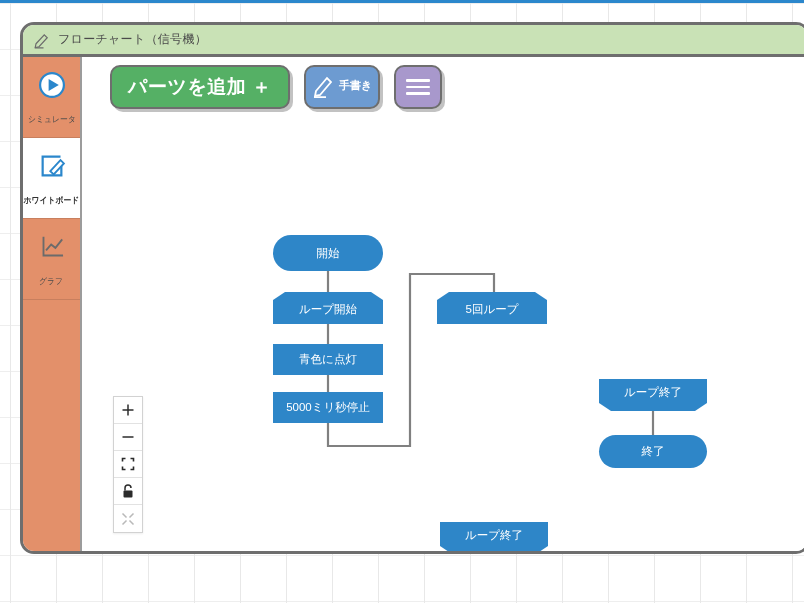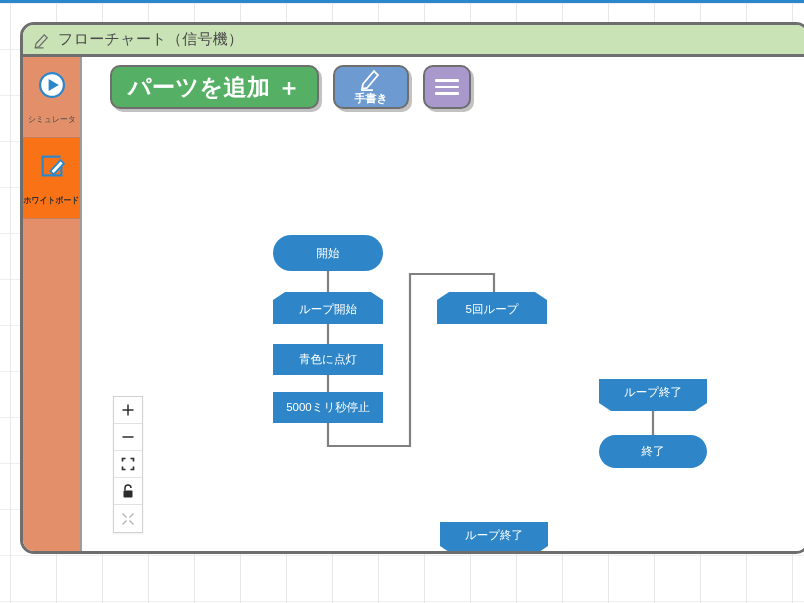--- a/index.html
+++ b/index.html
@@ -37,42 +37,42 @@
   .title-bar {
     height: 32px;
     background: #c9e2b6;
     border-bottom: 3px solid #6e6e6e;
     display: flex;
     align-items: center;
     padding-left: 10px;
     gap: 7px;
   }
   .title-text {
-    font-size: 15px;
+    font-size: 12px;
     color: #4a4a4a;
     letter-spacing: 0.3px;
     white-space: nowrap;
   }
   .edit-pencil { width: 18px; height: 18px; flex: 0 0 18px; }
   .body-row { display: flex; height: 494px; }
   
   .sidebar {
     width: 59px; flex: 0 0 59px;
     background: #e3906a;
     border-right: 2px solid #9c9c9c;
   }
   .side-item {
     height: 81px;
     display: flex; flex-direction: column;
     align-items: center; justify-content: center;
     gap: 12px;
     border-bottom: 1px solid #c87f5e;
     cursor: pointer;
   }
-  .side-item.selected { background: #f97316; }
+  .side-item.selected { background: #ffffff; }
   .side-label {
     font-size: 8.5px;
     color: #4b4b4b;
     white-space: nowrap;
     transform: scaleX(0.92);
   }
   .side-item.selected .side-label { color: #303030; font-weight: bold; }
   .side-ic { width: 34px; height: 34px; display:block; }
   .side-filler { height: 50px; }
   
@@ -87,26 +87,26 @@
   .btn {
     border: 2px solid #6e6e6e;
     border-radius: 10px;
     box-shadow: 3px 3px 0 rgba(120,120,120,0.45);
     display: flex; align-items: center; justify-content: center;
     cursor: pointer;
     user-select: none;
   }
   .btn-add {
     background: #55b065; height: 44px; padding: 0 16px;
-    color: #ffffff; font-size: 23px; font-weight: bold;
+    color: #ffffff; font-size: 19px; font-weight: bold;
     letter-spacing: 0.5px;
   }
   .btn-draw {
     background: #6d9bd1; width: 76px; height: 44px;
-    flex-direction: column; gap: 2px; color: #ffffff;
+    flex-direction: row; gap: 2px; color: #ffffff;
   }
   .btn-draw .dl { font-size: 11px; font-weight: bold; margin-top: -3px; }
   .btn-menu { background: #a898cc; width: 48px; height: 44px; }
   .hamb { width: 24px; height: 16px; display: flex; flex-direction: column; justify-content: space-between; }
   .hamb span { display: block; height: 2.6px; background: #ffffff; border-radius: 1px; }
   
   .zoom-panel {
     position: absolute; left: 31px; top: 339px;
     width: 30px;
     border: 1px solid #d2d2d2;
@@ -157,20 +157,27 @@
         </div>
 
         <div class="side-item selected">
           <svg class="side-ic" viewBox="0 0 40 40">
             <path d="M30 9 H9 V31 H31 V15" fill="none" stroke="#2b87cc" stroke-width="2.6"></path>
             <path d="M18 26 L30 13 L34 17 L22 30 Z" fill="#ffffff" stroke="#2b87cc" stroke-width="2.2"></path>
           </svg>
           <div class="side-label">ホワイトボード</div>
         </div>
 
+        <div class="side-item">
+          <svg class="side-ic" viewBox="0 0 40 40">
+            <path d="M10 8 V30 H33" fill="none" stroke="#6b6b6b" stroke-width="2.2"></path>
+            <polyline points="13,24 19,17 24,21 32,11" fill="none" stroke="#6b6b6b" stroke-width="2.2"></polyline>
+          </svg>
+          <div class="side-label">グラフ</div>
+        </div>
 
 
 
         <div class="side-filler"></div>
       </div>
 
       <div class="canvas">
 
         <div class="toolbar">
           <div class="btn btn-add">パーツを追加 ＋</div>

